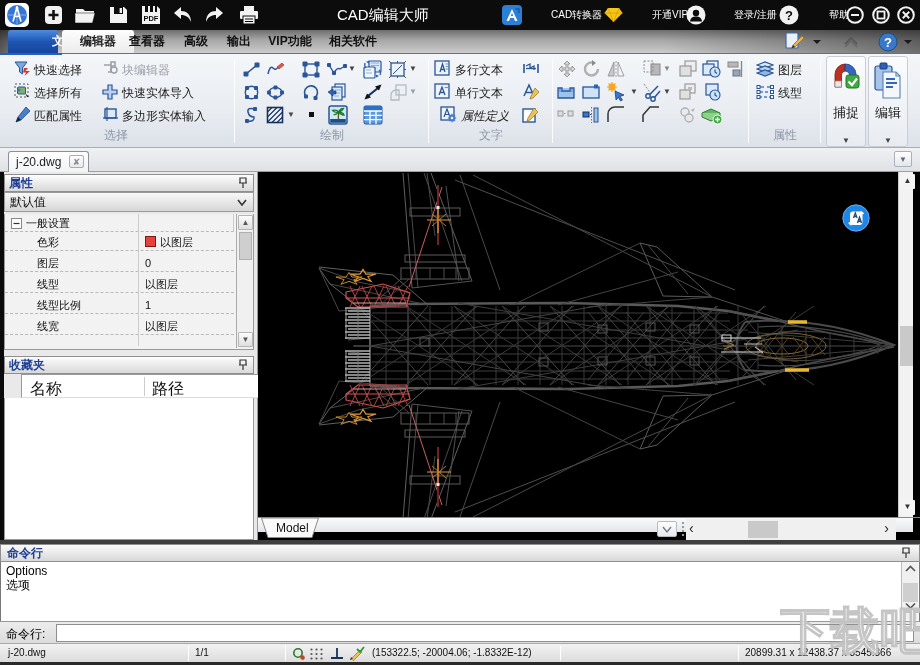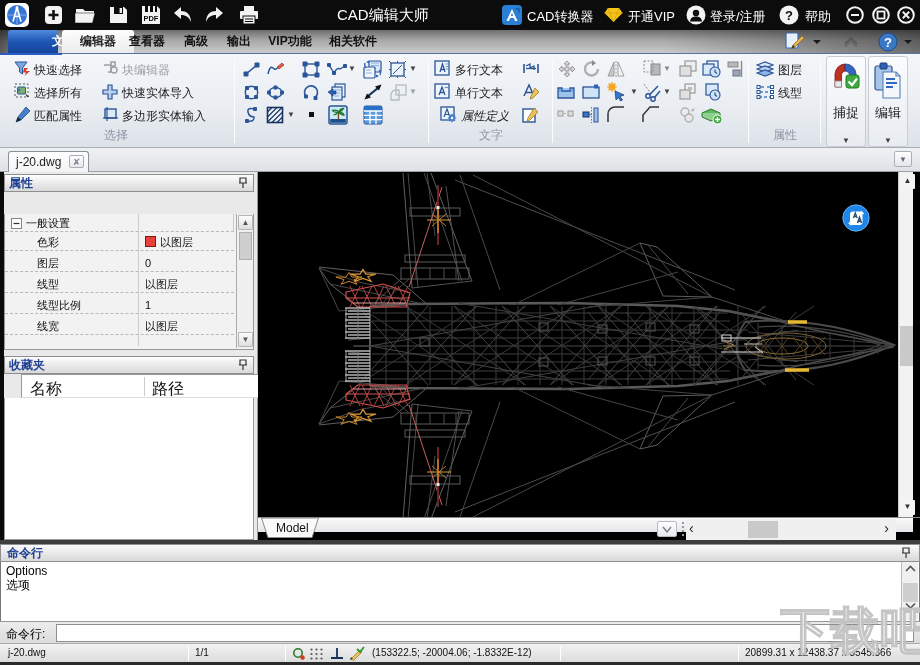--- a/index.html
+++ b/index.html
@@ -3,21 +3,21 @@
 <meta charset="utf-8">
 <style>
 *{margin:0;padding:0;box-sizing:border-box;}
 html,body{width:920px;height:665px;overflow:hidden;background:#000;}
 body{font-family:"Liberation Sans",sans-serif;position:relative;}
 .abs{position:absolute;}
 
 #titlebar{left:0;top:0;width:920px;height:30px;background:#0c0c0c;color:#fff;}
 .ticon{position:absolute;top:3px;}
 #apptitle{position:absolute;left:337px;top:6px;font-size:15px;color:#fff;}
-.tlabel{position:absolute;top:8px;font-size:13px;color:#fff;}
+.tlabel{position:absolute;top:8px;font-size:10px;color:#fff;margin-left:24px;}
 
 #menubar{left:0;top:30px;width:920px;height:23px;background:linear-gradient(#6e6e6e,#a8a8a8 45%,#cbcbcb);}
 #menubar::after{content:"";position:absolute;left:0;top:0;width:100%;height:100%;background:linear-gradient(90deg,rgba(0,0,0,.55),rgba(0,0,0,0) 6%,rgba(0,0,0,0) 72%,rgba(0,0,0,.45));}
 .mtab{position:absolute;top:0;height:23px;font-size:12px;font-weight:bold;color:#111;line-height:23px;text-align:center;z-index:3;}
 #tab-file{left:8px;width:50px;color:#fff;background:linear-gradient(#4f8be0,#1e56b4 50%,#15459c);border-radius:3px 3px 0 0;padding-left:44px;}
 #tab-editor{left:62px;width:72px;color:#222;background:linear-gradient(#fdfdfd,#ececec);border-radius:3px 3px 0 0;}
 #menu-right{position:absolute;right:6px;top:2px;z-index:3;}
 
 #ribbon{left:0;top:53px;width:920px;height:95px;background:linear-gradient(#f4f6f9,#e9edf2 60%,#dde2e9);border-top:1px solid #5a729f;border-bottom:1px solid #a8aeb8;}
 .rsec-label{position:absolute;bottom:3px;font-size:12px;color:#8c94a5;width:100%;text-align:center;}
@@ -213,20 +213,21 @@
   <div class="rrow" style="left:102px;top:52px;">
     <svg width="17" height="17" viewBox="0 0 17 17" style="vertical-align:-3px">
       <rect x="3" y="3" width="11" height="9" fill="#dce9f8" stroke="#2a5596" stroke-width="1.4"></rect>
       <line x1="1" y1="12" x2="16" y2="12" stroke="#2a5596" stroke-width="1.2"></line>
       <line x1="5" y1="1" x2="5" y2="15" stroke="#2a5596" stroke-width="1.2"></line>
     </svg><span class="rtext" style="margin-left:3px">多边形实体输入</span>
   </div>
   <div class="rsec-label" style="left:0;width:232px;">选择</div>
   <div class="rdiv" style="left:234px;"></div>
 
+  <div class="rsec-label" style="left:236px;width:192px;">绘制</div>
   <svg class="abs" style="left:243px;top:8px" width="17" height="15" viewBox="0 0 17 15">
     <line x1="3" y1="12" x2="14" y2="3" stroke="#2a5596" stroke-width="1.5"></line>
     <rect x="0.5" y="9.5" width="5" height="5" rx="1" fill="#2a5596"></rect>
       <rect x="11.5" y="0.5" width="5" height="5" rx="1" fill="#2a5596"></rect>
   </svg>
   <svg class="abs" style="left:266px;top:7px" width="19" height="16" viewBox="0 0 19 16">
     <path d="M2 13 Q4 4 7 7 T12 6" fill="none" stroke="#2a5596" stroke-width="1.5"></path>
     <path d="M11 6 L16 2 L18 4 L13 8 Z" fill="#e05a4a" stroke="#8c2a1e" stroke-width="0.6"></path>
   </svg>
   <svg class="abs" style="left:302px;top:7px" width="18" height="17" viewBox="0 0 18 17">
@@ -506,20 +507,25 @@
 <div class="abs" id="tabstrip">
   <div id="doctab">j-20.dwg<span class="x">✘</span></div>
   <div id="strip-btn">▼</div>
 </div>
 <div class="abs" id="left-edge"></div>
 <div class="abs" style="left:254px;top:172px;width:4px;height:368px;background:#e8e8e8;border-right:1px solid #9a9a9a;"></div>
 <div class="abs" id="leftpanel">
   <div class="phead" style="top:2px;">属性
     <svg class="pin" viewBox="0 0 10 12">
         <path d="M2 1 H8 V6 H2 Z M5 6 V11 M1 6 H9" fill="none" stroke="#333" stroke-width="1.2"></path>
+      </svg>
+  </div>
+  <div class="combo">默认值
+    <svg style="position:absolute;right:6px;top:6px" width="10" height="7" viewBox="0 0 10 7">
+        <path d="M1 1 L5 6 L9 1" fill="none" stroke="#333" stroke-width="1.6"></path>
       </svg>
   </div>
   <div id="tree">
     <div class="trow" style="top:0px;border-right:1px solid #ccc;">
       <svg style="position:absolute;left:6px;top:4px" width="11" height="11" viewBox="0 0 11 11">
           <rect x="0.5" y="0.5" width="10" height="10" fill="#fff" stroke="#888"></rect>
           <line x1="2.5" y1="5.5" x2="8.5" y2="5.5" stroke="#333" stroke-width="1.2"></line>
         </svg>
       <span style="position:absolute;left:21px;">一般设置</span>
     </div>

